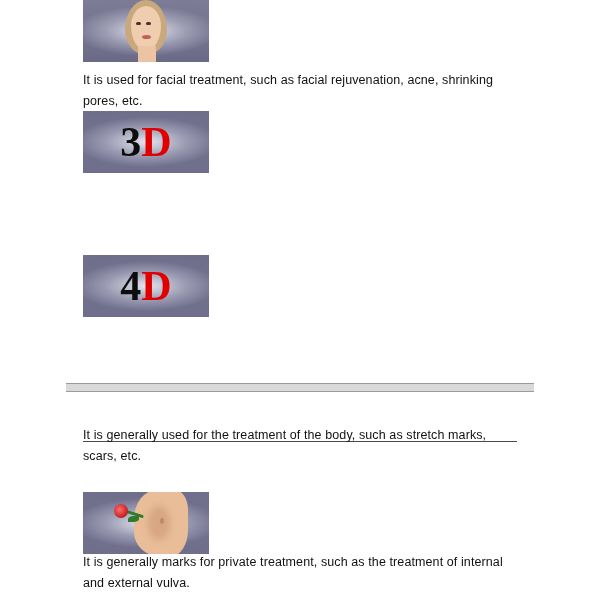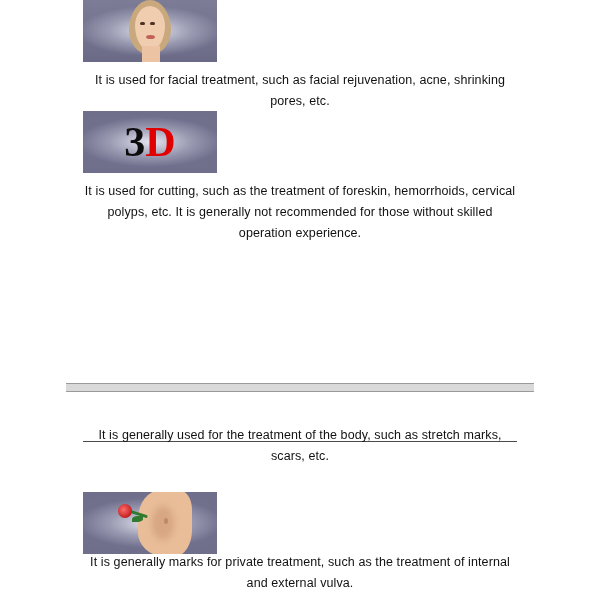--- a/index.html
+++ b/index.html
@@ -26,21 +26,20 @@
     color: #111111;
     margin: 6px 0 4px 0;
     letter-spacing: 0.1px;
   }
   .figure {
     width: 126px;
     height: 62px;
     position: relative;
     overflow: hidden;
     background: #6f6f8c;
-    padding-left: 8px;
   }
   .figure .glow {
     position: absolute;
     left: 50%;
     top: 50%;
     width: 150px;
     height: 52px;
     transform: translate(-50%, -50%);
     background: radial-gradient(ellipse at center, rgba(235,235,245,0.95) 0%, rgba(190,190,210,0.55) 38%, rgba(120,120,150,0.12) 68%, rgba(90,90,120,0) 100%);
   }
@@ -196,21 +195,20 @@
     left: 83px;
     top: 441px;
     width: 434px;
     height: 0;
     border-top: 1px solid #4a4a4a;
   }
   .block {
     position: absolute;
     left: 83px;
     width: 434px;
-    text-align: center;
   }
   .fig-b1 { top: 0px; }
   .txt-b1 { top: 64px; }
   .fig-b2 { top: 111px; }
   .txt-b2 { top: 175px; }
   .fig-b3 { top: 255px; }
   .txt-b4 { top: 419px; }
   .fig-b5 { top: 492px; }
   .txt-b5 { top: 546px; }
 </style>
@@ -237,22 +235,29 @@
 
   <div class="block fig-b2">
     <div class="figure">
       <div class="glow"></div>
       <div class="dtext">
         <span class="num">3</span><span class="d">D</span>
       </div>
     </div>
   </div>
 
-  <div class="block txt-b2 para">It is used for cutting, such as the treatment of foreskin, hemorrhoids, cervical polyps, etc. It is generally not recommended for those without skilled operation experience.</div>
-
+
+  <div class="block fig-b3">
+    <div class="figure">
+      <div class="glow"></div>
+      <div class="dtext">
+        <span class="num">4</span><span class="d">D</span>
+      </div>
+    </div>
+  </div>
 
   <div class="hr-thick"></div>
   <div class="hr-thin"></div>
 
   <div class="block txt-b4 para">It is generally used for the treatment of the body, such as stretch marks, scars, etc.</div>
 
   <div class="block fig-b5">
     <div class="figure">
       <div class="glow"></div>
       <div class="body-wrap">

